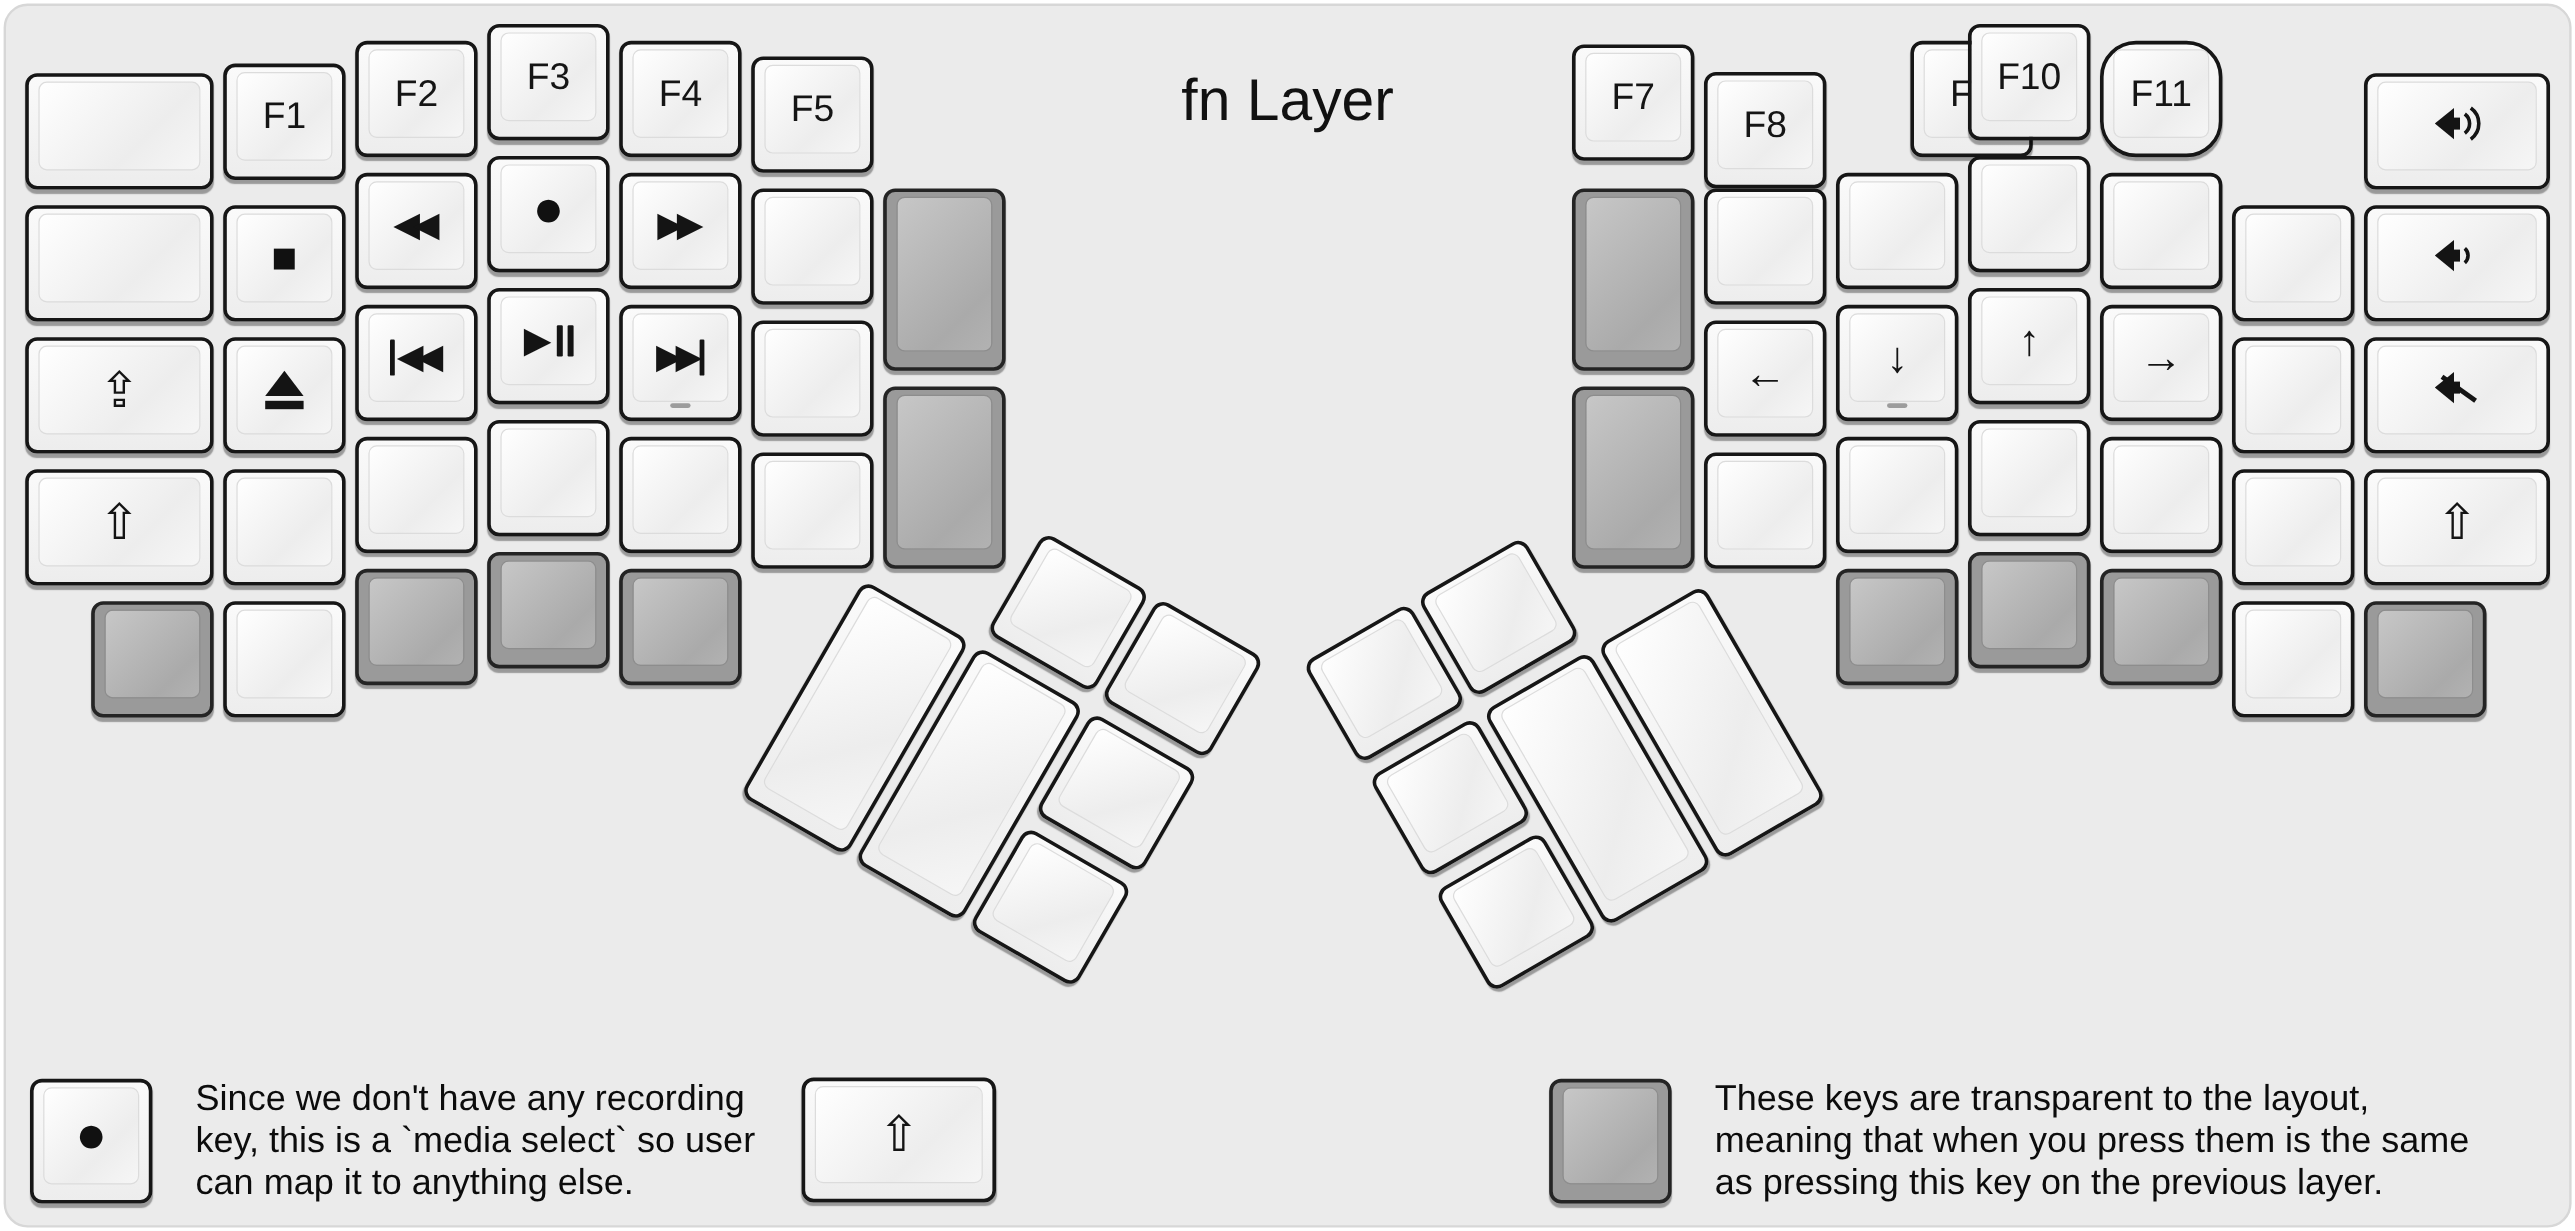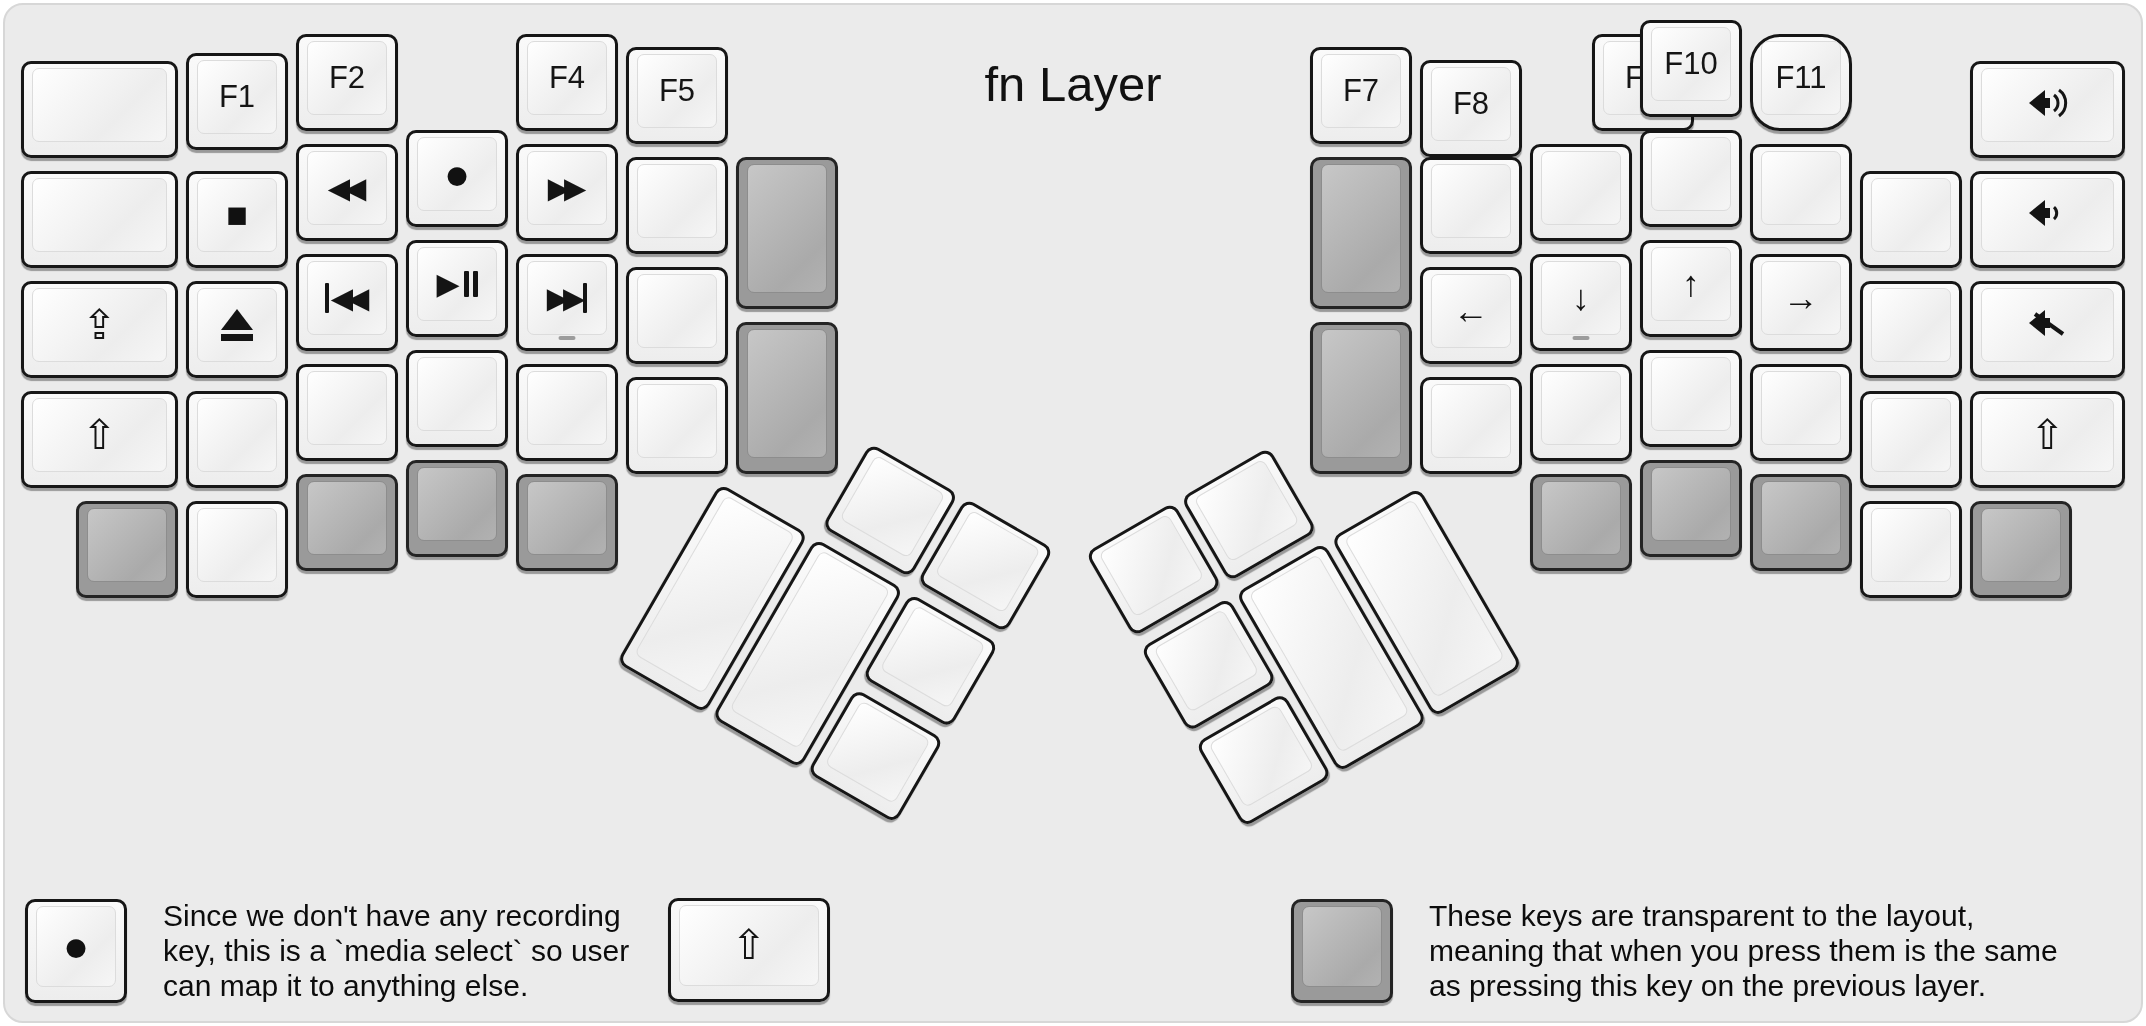--- a/index.html
+++ b/index.html
@@ -114,20 +114,25 @@
             </span>
           </span>
         </div>
       </div>
       <div class="key" style="left: 296px; top: 364px;">
         <div class="surf"></div>
       </div>
       <div class="key gray" style="left: 296px; top: 474px;">
         <div class="surf"></div>
       </div>
+      <div class="key" style="left: 406px; top: 20px;">
+        <div class="surf">
+          <span class="flabel">F3</span>
+        </div>
+      </div>
       <div class="key" style="left: 406px; top: 130px;">
         <div class="surf">
           <span><span class="dot">●</span></span>
         </div>
       </div>
       <div class="key" style="left: 406px; top: 240px;">
         <div class="surf">
           <span>
             <span class="irow">
               <span class="g" style="font-size:30px">▶</span>
@@ -183,21 +188,21 @@
       </div>
       <div class="key" style="left: 626px; top: 377px;">
         <div class="surf"></div>
       </div>
       <div class="key gray" style="left: 736px; top: 157px; height: 152px;">
         <div class="surf"></div>
       </div>
       <div class="key gray" style="left: 736px; top: 322px; height: 152px;">
         <div class="surf"></div>
       </div>
-      <div class="key" style="left: 1310px; top: 47px;">
+      <div class="key" style="left: 1310px; top: 37px;">
         <div class="surf">
           <span class="flabel">F7</span>
         </div>
       </div>
       <div class="key gray" style="left: 1310px; top: 157px; height: 152px;">
         <div class="surf"></div>
       </div>
       <div class="key gray" style="left: 1310px; top: 322px; height: 152px;">
         <div class="surf"></div>
       </div>

